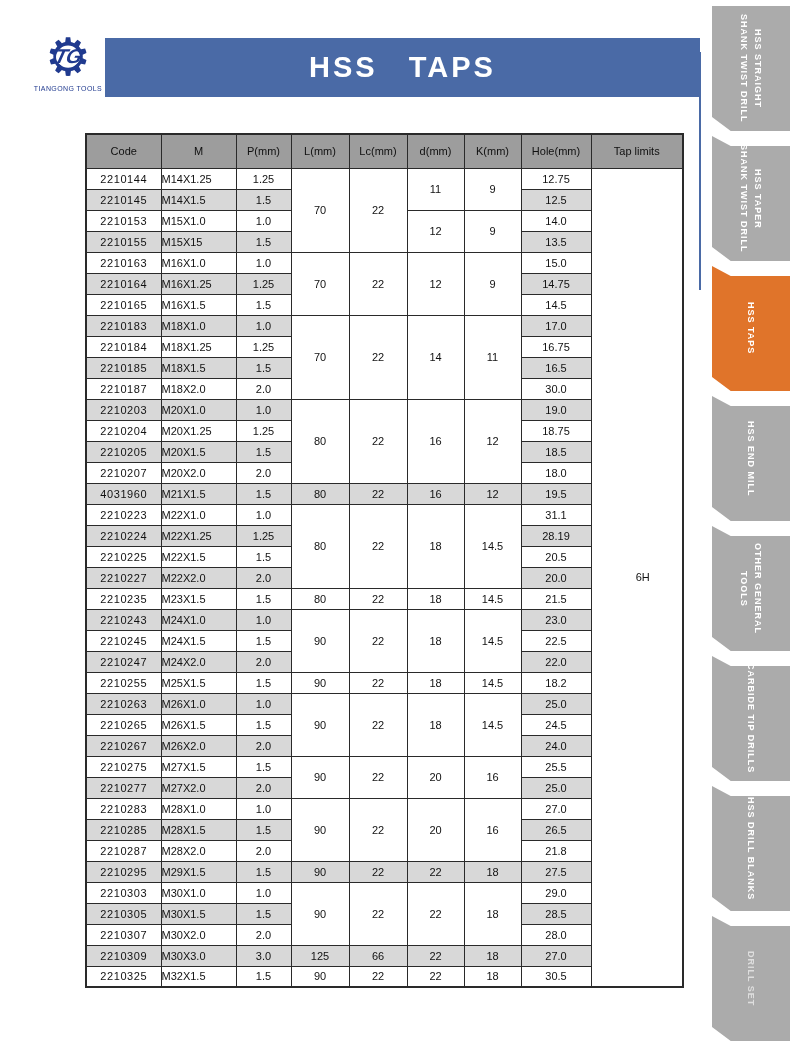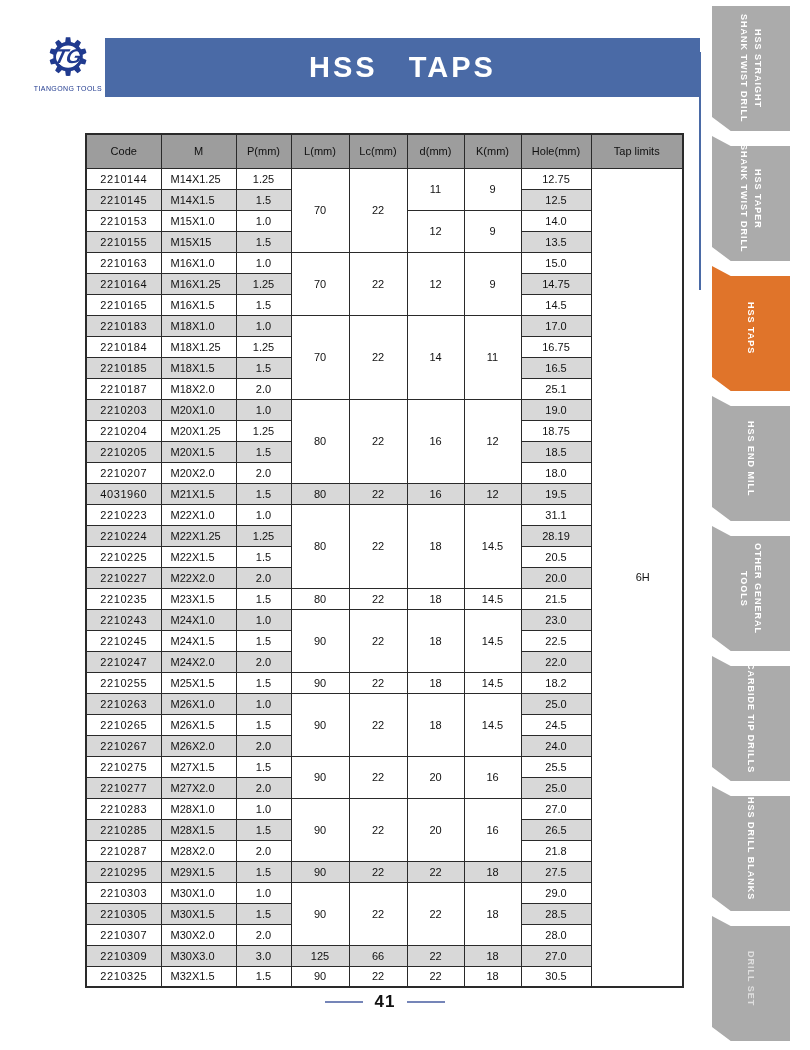--- a/index.html
+++ b/index.html
@@ -32,21 +32,21 @@
   .side-rule{position:absolute;left:699px;top:52px;width:2px;height:238px;background:var(--header-blue);}
 
   
   .tbl-wrap{position:absolute;left:85px;top:133px;width:590px;}
   table{border-collapse:collapse;table-layout:fixed;width:597px;font-size:11px;color:#111;}
   th,td{border:1px solid var(--border);text-align:center;overflow:hidden;white-space:nowrap;}
   table{border:2px solid var(--border);}
   th{height:34px;background:var(--thead-gray);font-weight:normal;font-size:11px;color:#101010;}
   td{height:21px;background:#fff;}
   td.shade{background:var(--row-shade);}
-  td.mcol{text-align:left;padding-left:9px;}
+  td.mcol{text-align:left;}
   td.code{letter-spacing:0.6px;}
   td.tapcell{background:#fff;padding-left:12px;}
 
   
   .sidebar{position:absolute;left:712px;top:6px;width:78px;display:flex;flex-direction:column;gap:5px;}
   .tab{height:125px;background:var(--tab-gray);display:flex;align-items:center;justify-content:center;cursor:pointer;
        clip-path:polygon(0 0,24% 10px,100% 10px,100% 100%,24% 100%,0 calc(100% - 14px));}
   .tab.first{clip-path:polygon(0 0,100% 0,100% 100%,24% 100%,0 calc(100% - 14px));}
   .tab.active{background:var(--tab-orange);}
   .tab-label{writing-mode:vertical-rl;white-space:pre-line;color:#fff;font-weight:bold;font-size:9px;
@@ -177,21 +177,21 @@
           <tr>
             <td class="code shade">2210185</td>
             <td class="mcol shade">M18X1.5</td>
             <td class="shade">1.5</td>
             <td class="shade">16.5</td>
           </tr>
           <tr>
             <td class="code">2210187</td>
             <td class="mcol">M18X2.0</td>
             <td>2.0</td>
-            <td>25.1</td>
+            <td>30.0</td>
           </tr>
           <tr>
             <td class="code shade">2210203</td>
             <td class="mcol shade">M20X1.0</td>
             <td class="shade">1.0</td>
             <td rowspan="4">80</td>
             <td rowspan="4">22</td>
             <td rowspan="4">16</td>
             <td rowspan="4">12</td>
             <td class="shade">19.0</td>
@@ -433,19 +433,14 @@
         <span class="tab-label">CARBIDE TIP DRILLS</span>
       </div>
       <div class="tab">
         <span class="tab-label">HSS DRILL BLANKS</span>
       </div>
       <div class="tab dim">
         <span class="tab-label">DRILL SET</span>
       </div>
     </div>
 
-  <div class="footer">
-    <span class="dash"></span>
-    <span class="page-num">41</span>
-    <span class="dash"></span>
-  </div>
 
 </div>
 
 </body></html>

